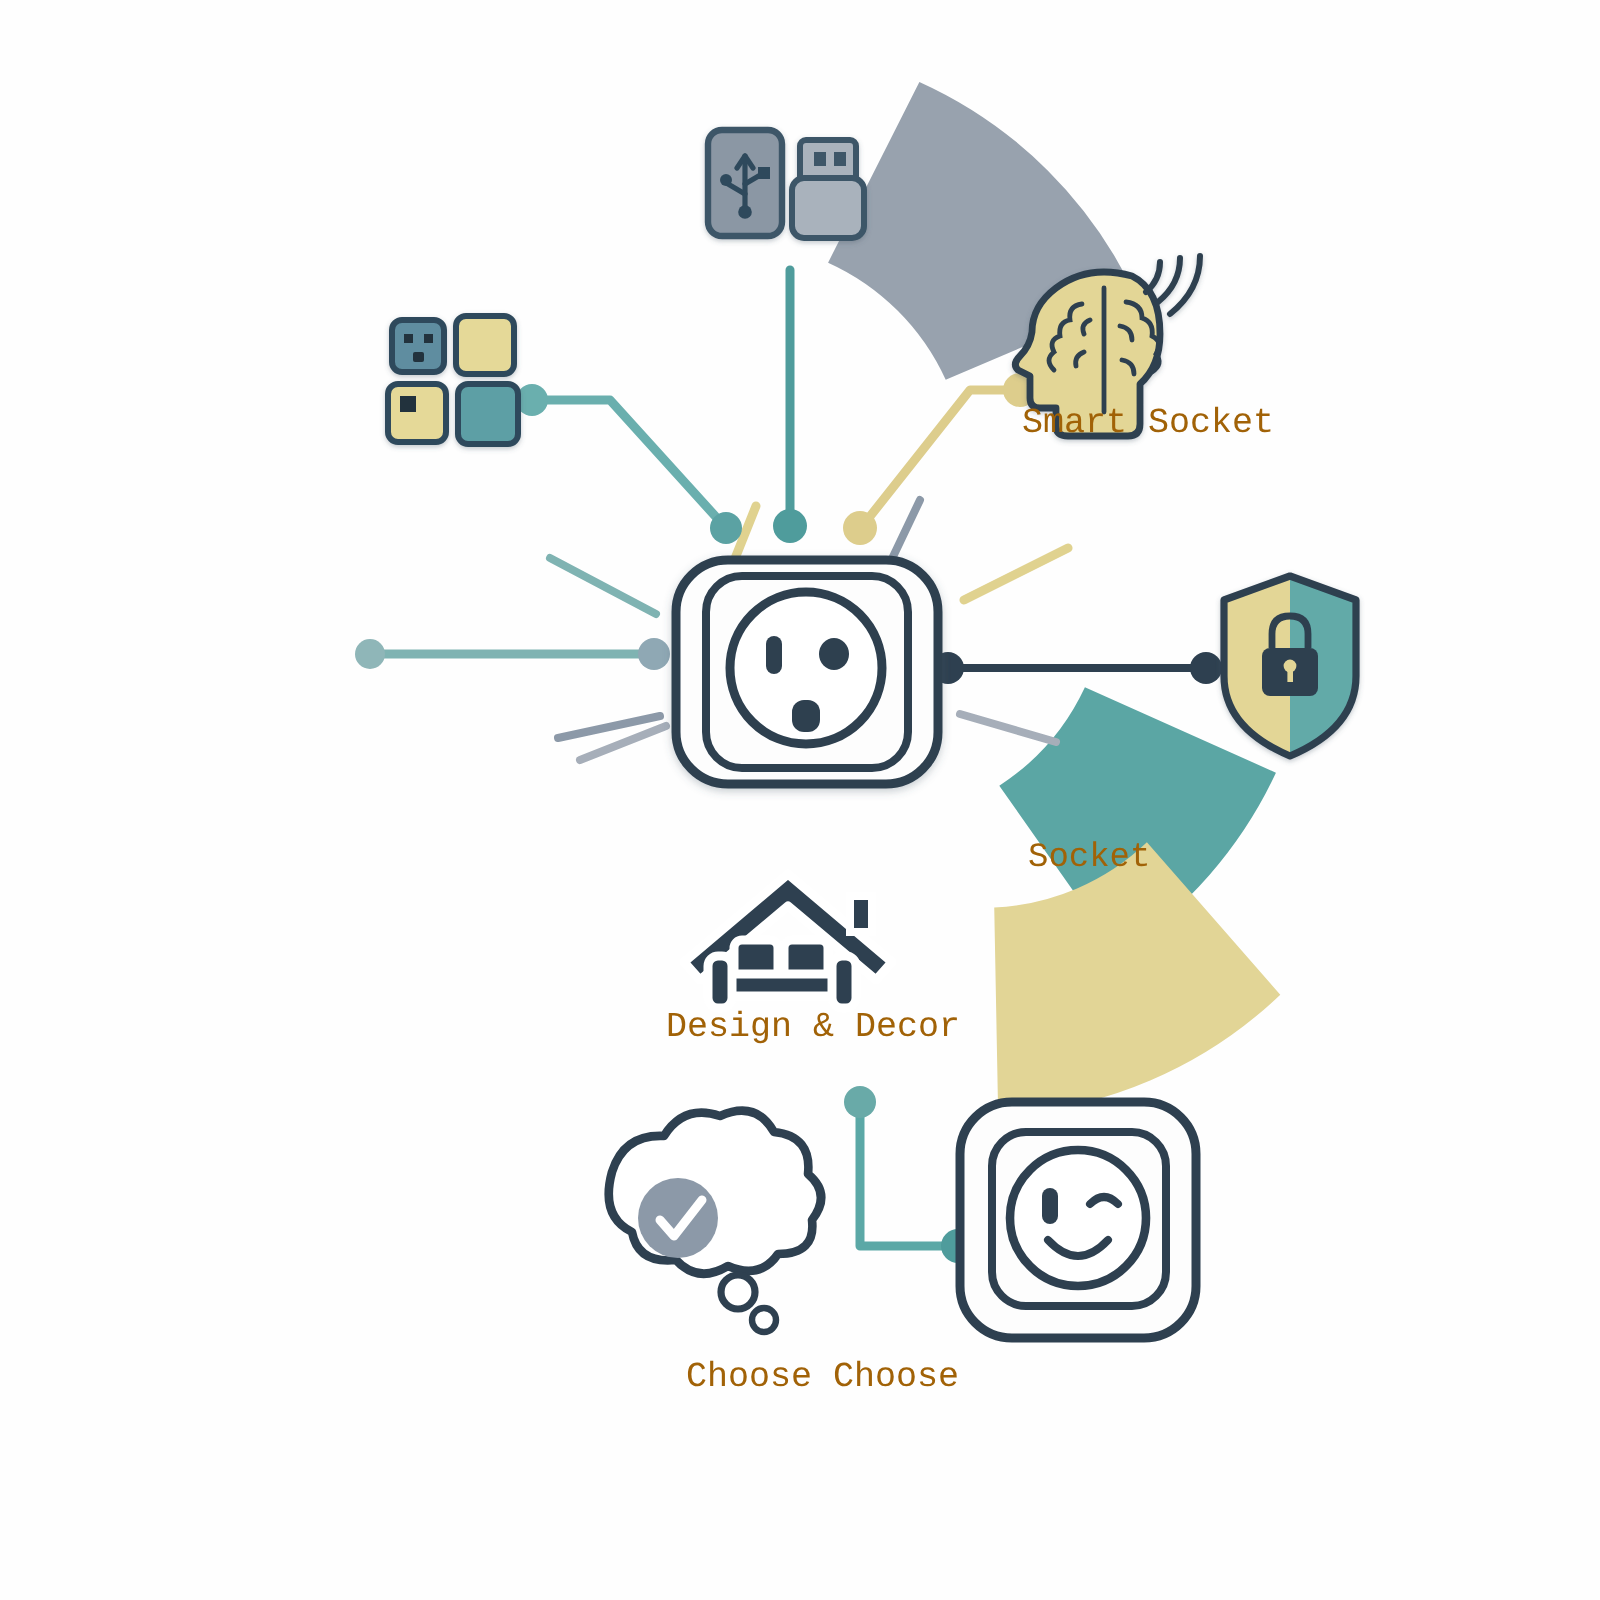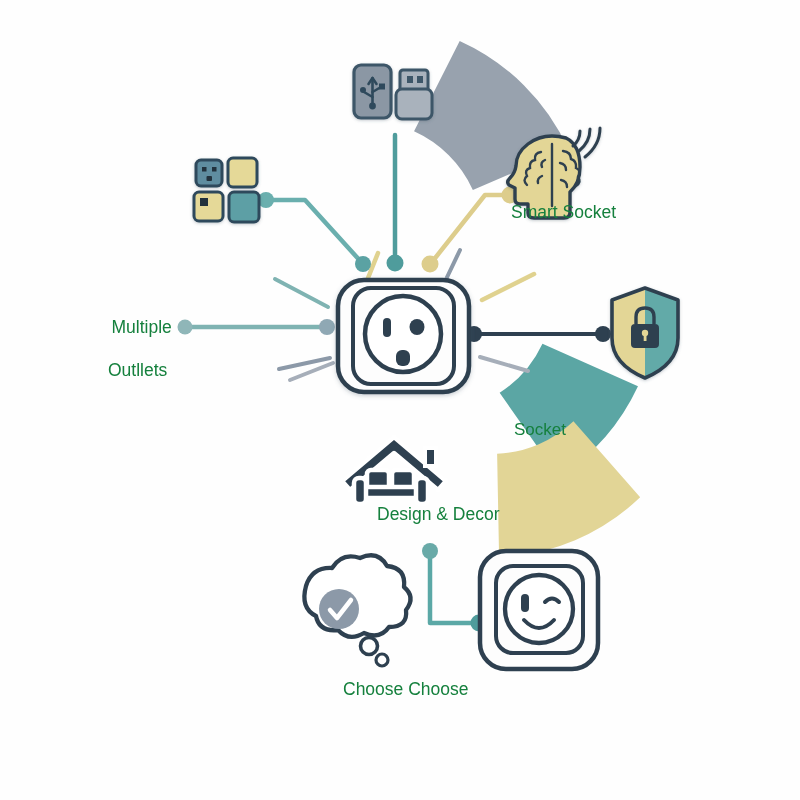--- a/index.html
+++ b/index.html
@@ -19,22 +19,22 @@
     overflow: hidden;
   }
   #scene {
     position: absolute;
     inset: 0;
     width: 800px;
     height: 800px;
   }
   .lbl {
     position: absolute;
-    color: #15803d;
-    font-family: Liberation Sans, sans-serif;
+    color: #a16207;
+    font-family: Liberation Mono, monospace;
     white-space: pre;
     line-height: 1.22;
   }
   #lbl-multiple {
     left: 92px;
     top: 296px;
     width: 160px;
     font-size: 17.5px;
     text-align: left;
   }
@@ -46,21 +46,20 @@
   }
   #lbl-safety {
     left: 514px;
     top: 420px;
     font-size: 17px;
   }
   #lbl-design {
     left: 333px;
     top: 504px;
     font-size: 17.5px;
-    margin-left: 44px;
   }
   #lbl-choose {
     left: 343px;
     top: 679px;
     font-size: 17.5px;
   }
 </style>
 </head>
 <body>
 
@@ -232,24 +231,20 @@
       <rect x="480" y="551" width="118" height="118" rx="26" fill="#fdfdfd" stroke="#2e4050" stroke-width="4.5"></rect>
       <rect x="496" y="566" width="87" height="87" rx="17" fill="#fdfdfd" stroke="#2e4050" stroke-width="4"></rect>
       <circle cx="539" cy="609" r="34" fill="#ffffff" stroke="#2e4050" stroke-width="4.3"></circle>
       <rect x="521" y="594" width="8" height="18" rx="4" fill="#2e4050"></rect>
       <path d="M545 602 q7 -7 14 0" fill="none" stroke="#2e4050" stroke-width="4" stroke-linecap="round"></path>
       <path d="M524 620 q15 16 30 0" fill="none" stroke="#2e4050" stroke-width="4" stroke-linecap="round"></path>
     </g>
 
   </svg>
 
-  <div class="lbl" id="lbl-multiple">
-    <span>Multiple</span>
-    <span class="l2">Outllets</span>
-  </div>
 
   <div class="lbl" id="lbl-smart">Smart Socket</div>
 
   <div class="lbl" id="lbl-safety">Socket</div>
 
   <div class="lbl" id="lbl-design">Design &amp; Decor</div>
 
   <div class="lbl" id="lbl-choose">Choose Choose</div>
 
 </div>

